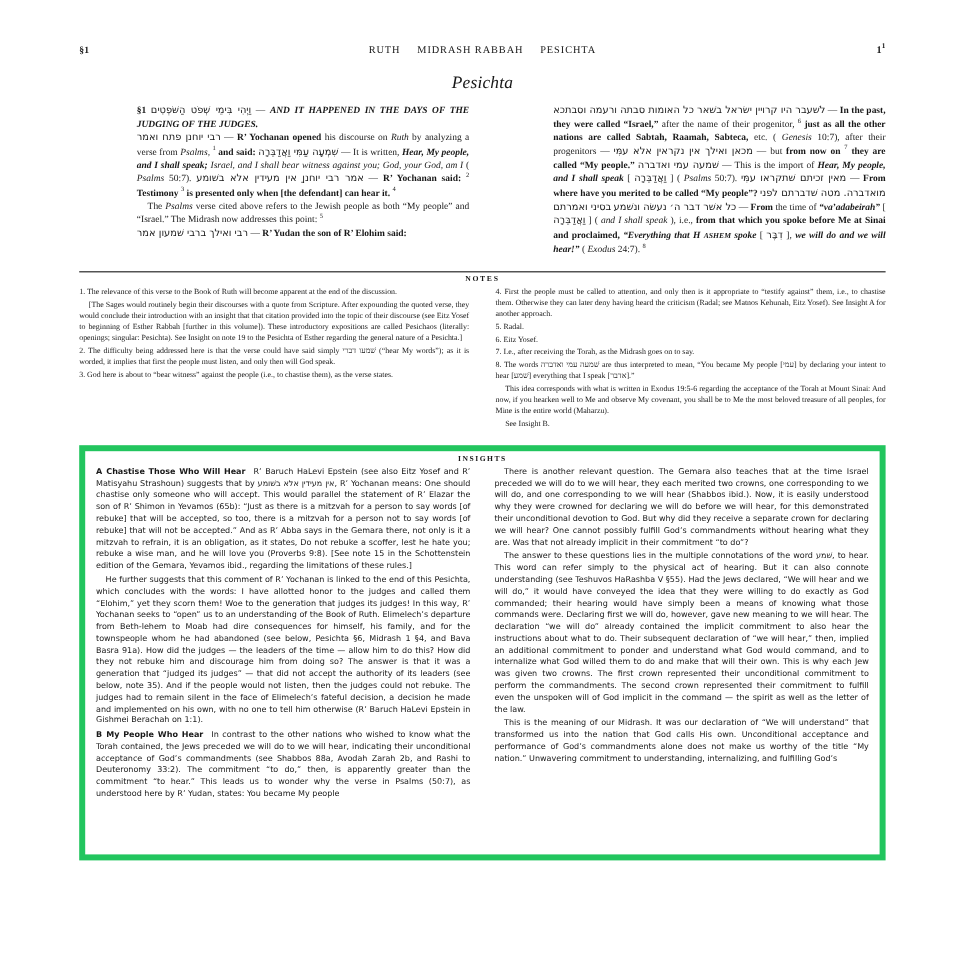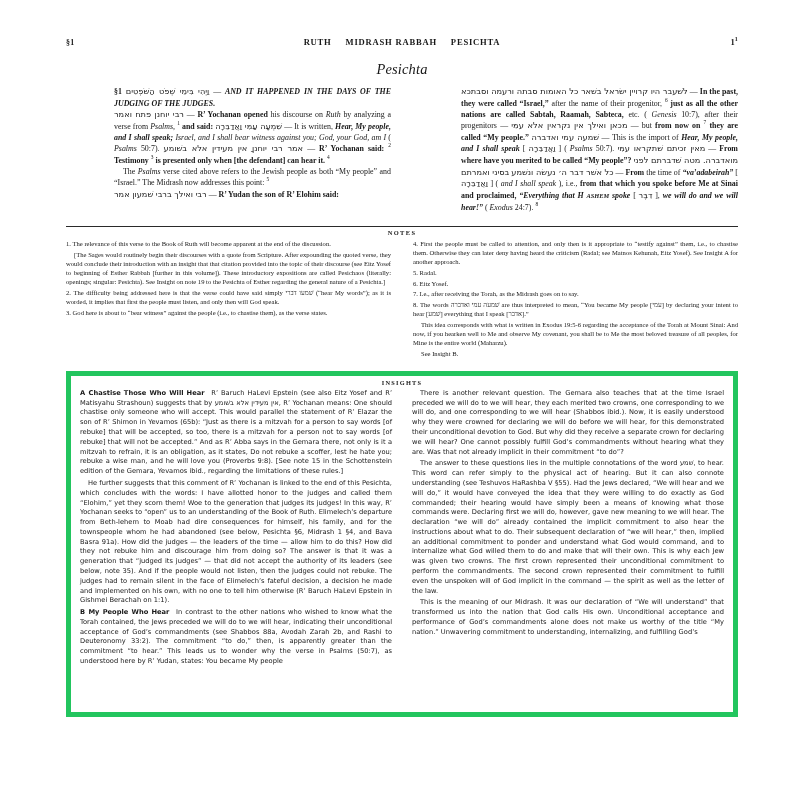--- a/index.html
+++ b/index.html
@@ -32,21 +32,21 @@
     letter-spacing: 0.02em;
   }
   .rh-left {
     font-weight: bold;
     font-size: 8px;
     width: 120px;
   }
   .rh-center {
     flex: 1;
     text-align: center;
-    font-weight: bold;
+    font-weight: normal;
     font-size: 8.6px;
     letter-spacing: 0.09em;
   }
   .rh-center span { margin: 0 7px; }
   .rh-right {
     width: 120px;
     text-align: right;
     font-weight: bold;
     font-size: 8.5px;
   }

